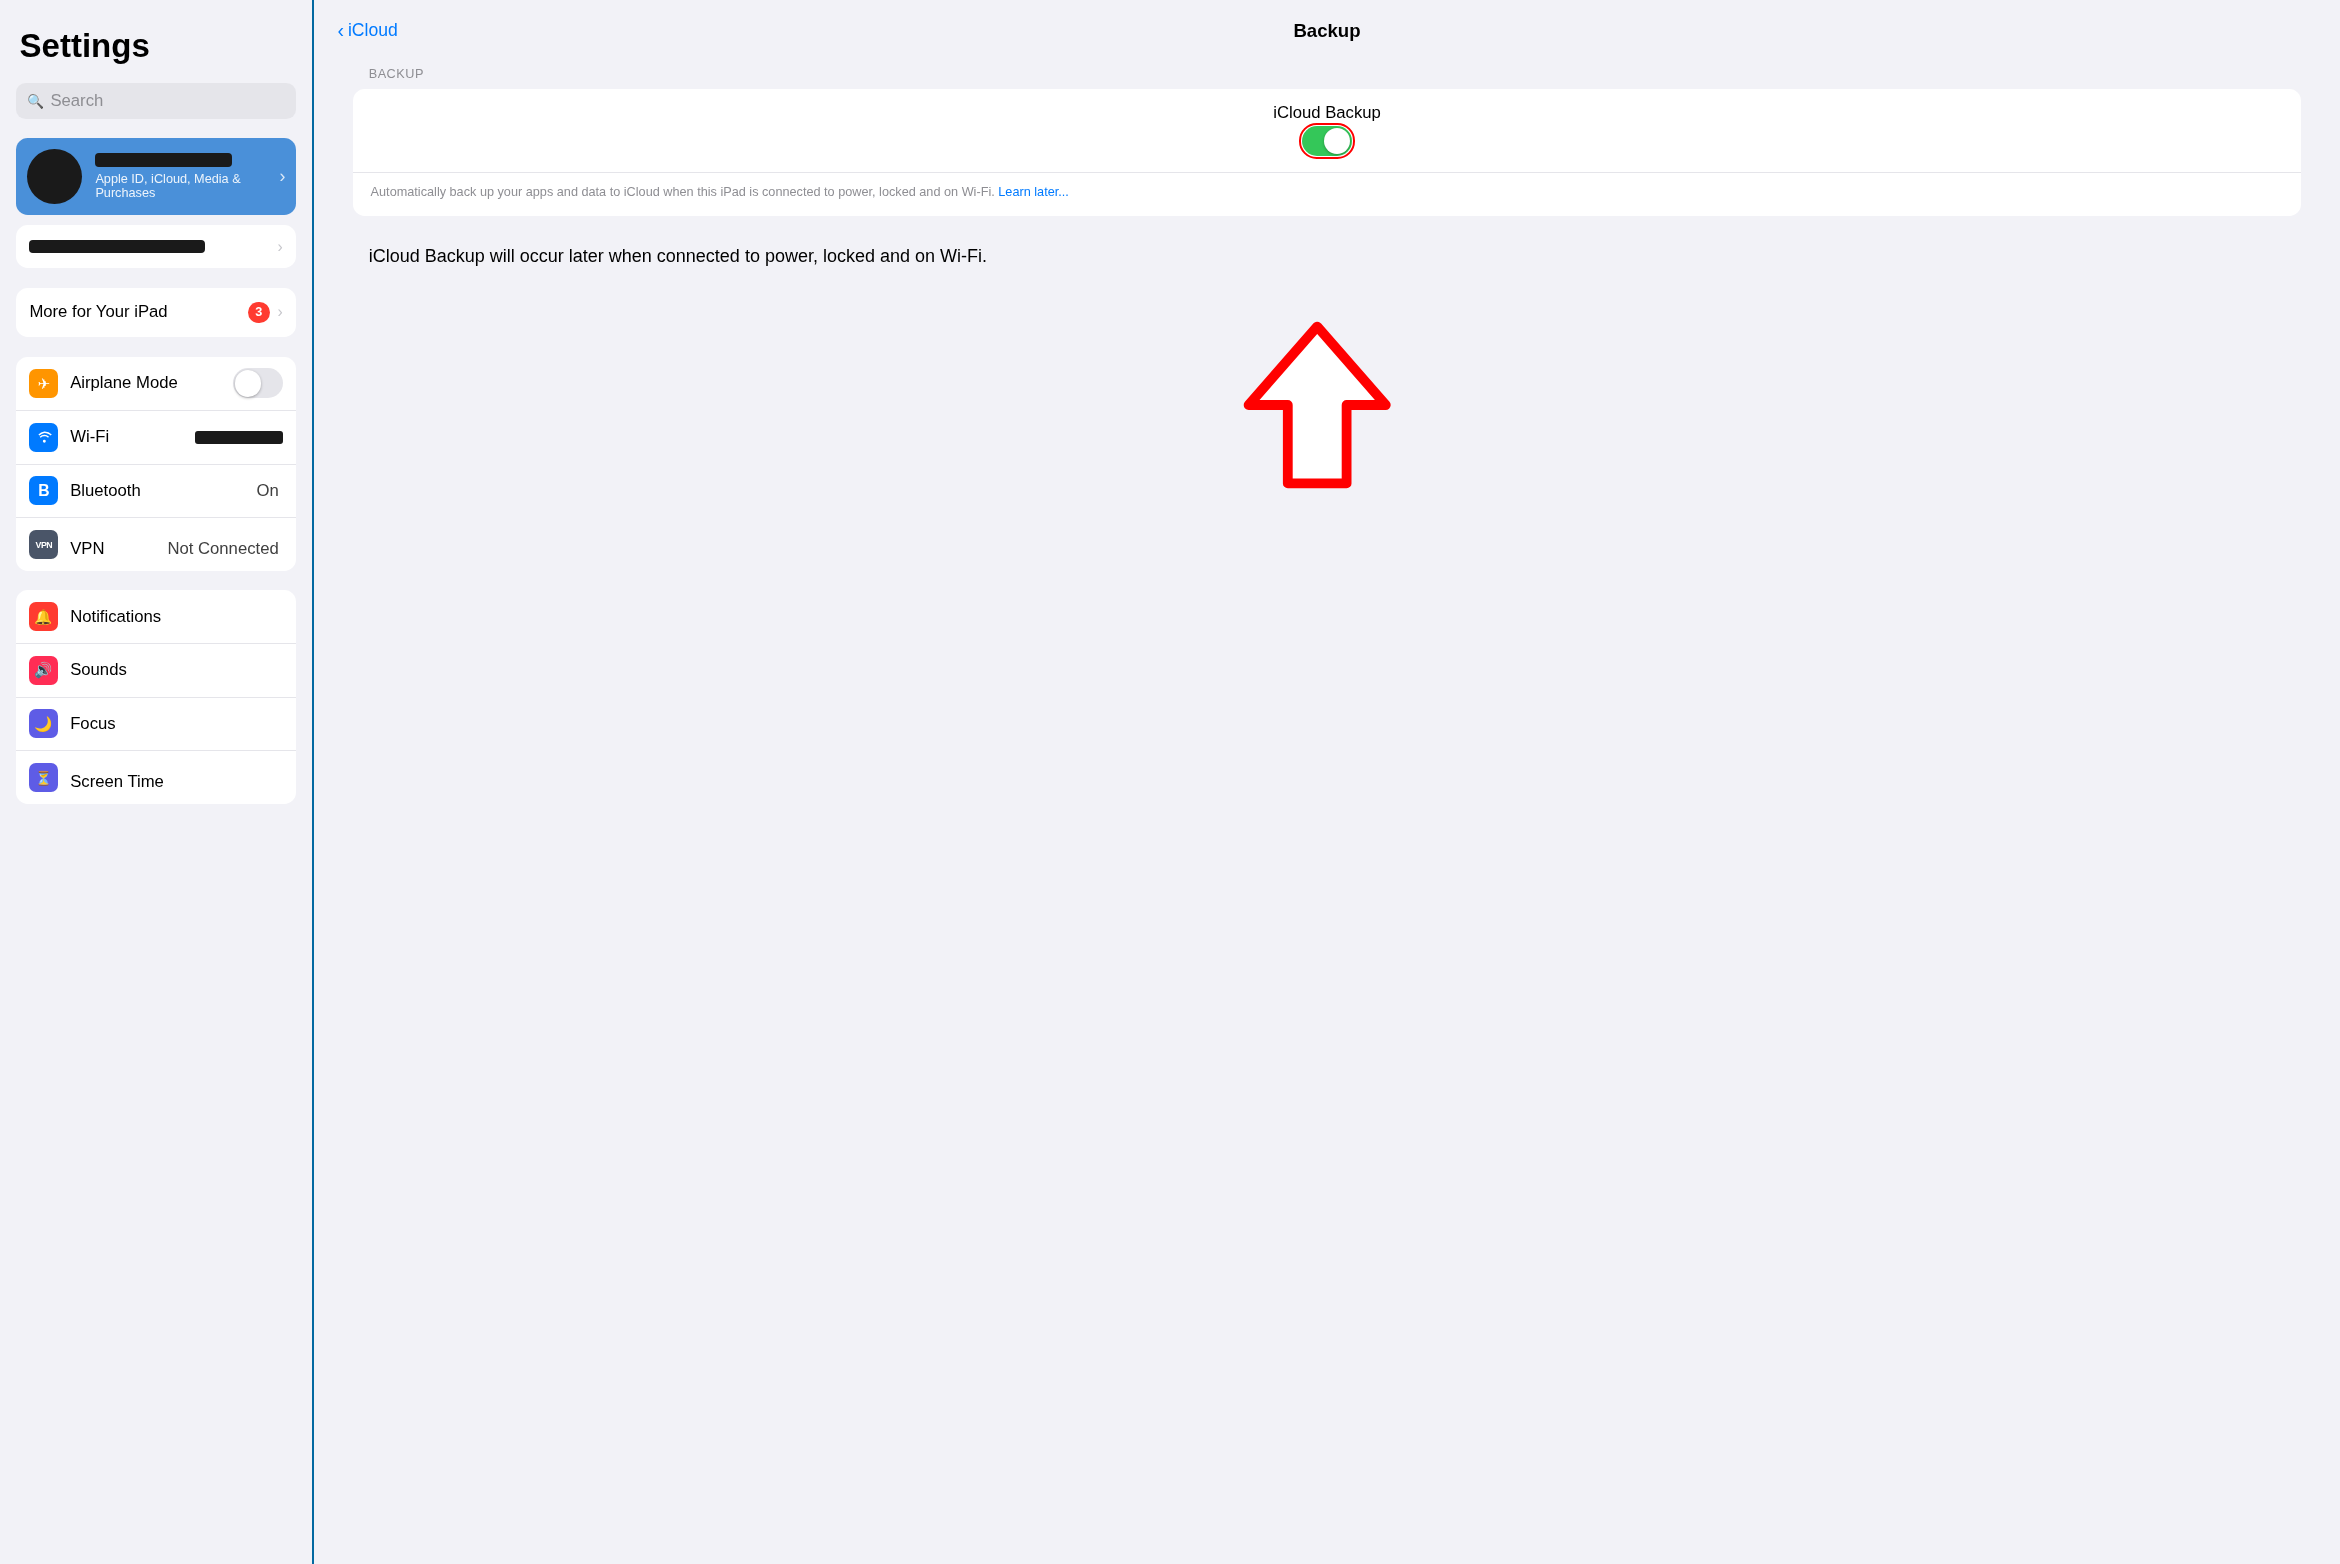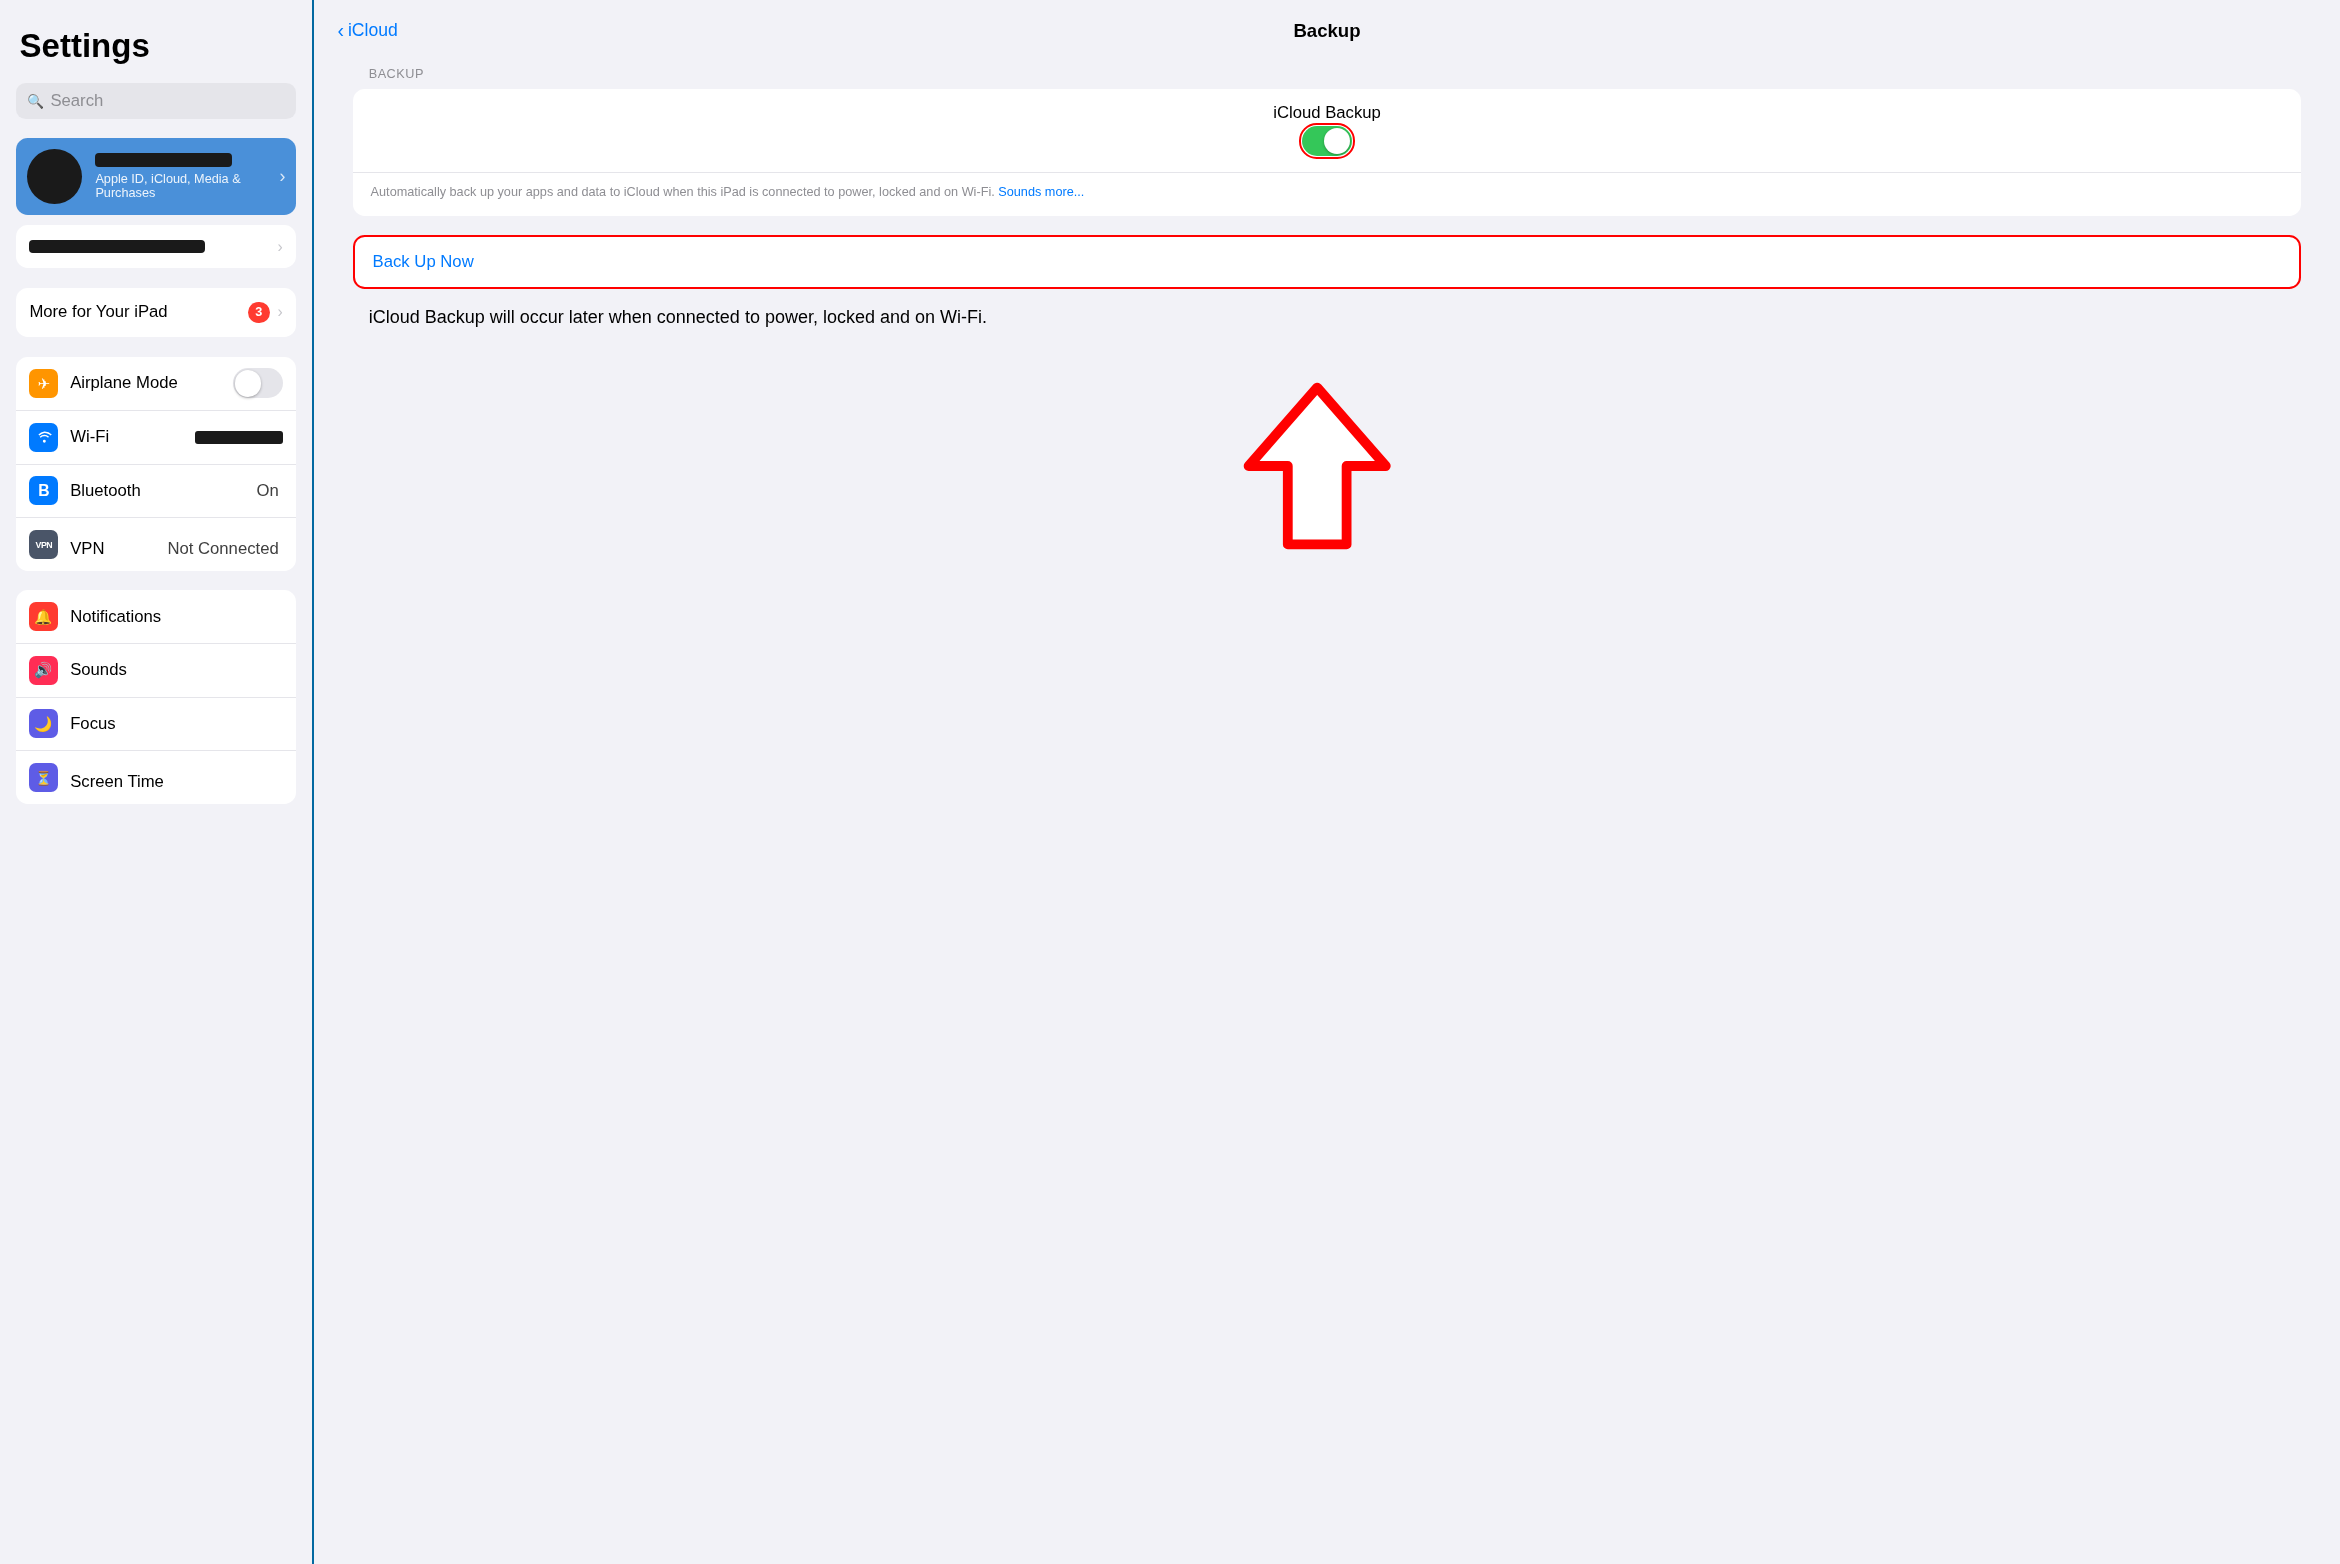--- a/index.html
+++ b/index.html
@@ -456,27 +456,24 @@
         <span class="icloud-backup-label">iCloud Backup</span>
         <div class="toggle-on-wrapper">
           <div style="width:50px;height:30px;border-radius:15px;background:#34c759;position:relative;">
             <div style="position:absolute;top:2px;right:2px;width:26.5px;height:26.5px;border-radius:50%;background:#fff;box-shadow:0 1px 2.9px rgba(0,0,0,0.3);"></div>
           </div>
         </div>
       </div>
       <div class="backup-description">
         <span>Automatically back up your apps and data to iCloud when this iPad is connected to power, locked and on Wi-Fi.</span>
         <span> </span>
-        <span class="learn-more">Sounds more...</span>
-      </div>
-    </div>
-
-    <div style="margin-bottom:7.8px;">
-      <button class="backup-now-btn">Back Up Now</button>
-    </div>
+        <span class="learn-more">Learn later...</span>
+      </div>
+    </div>
+
 
     <div class="backup-later-note">iCloud Backup will occur later when connected to power, locked and on Wi-Fi.</div>
 
     <div style="display:flex;justify-content:center;margin-top:29px;">
       <svg width="196" height="196" viewBox="0 0 200 200">
 
         <polygon points="60,180 60,100 20,100 90,20 160,100 120,100 120,180" fill="white" stroke="#ff0000" stroke-width="10" stroke-linejoin="round"></polygon>
       </svg>
     </div>
 

